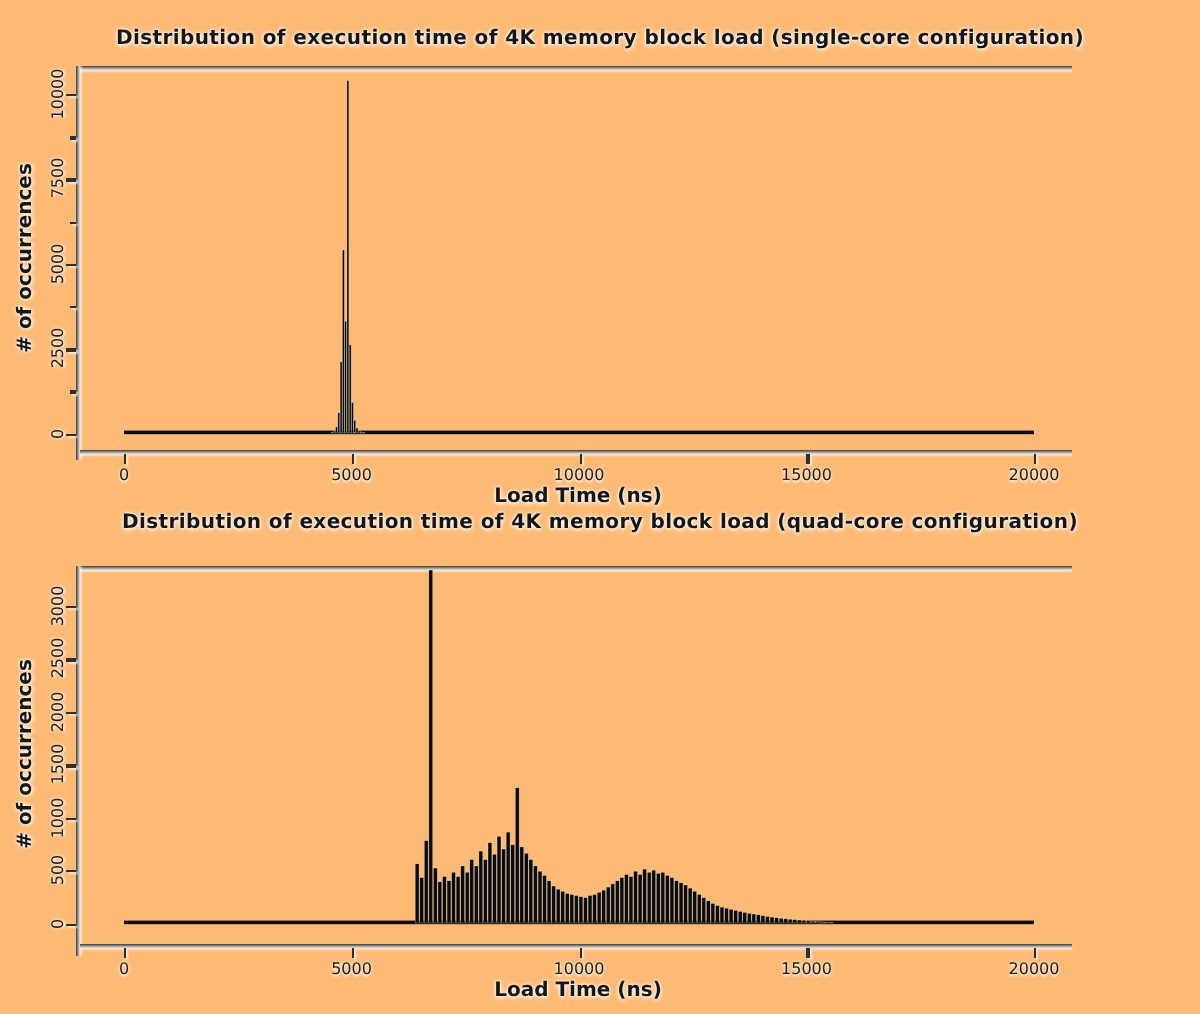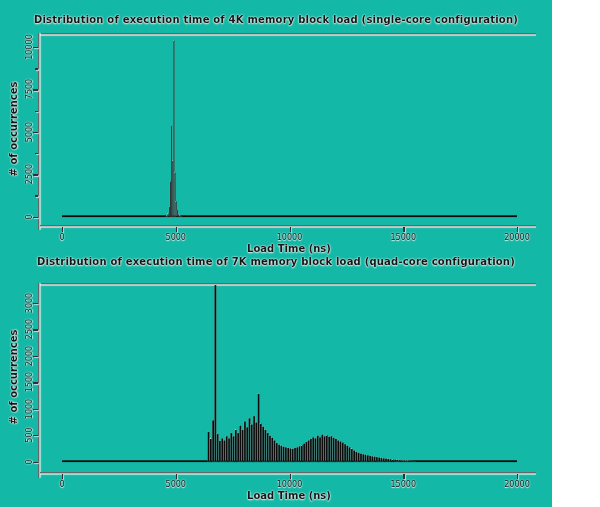--- a/index.html
+++ b/index.html
@@ -1,19 +1,19 @@
 <!DOCTYPE html>
 <html><head>
 <meta charset="utf-8">
 <style>
   html,body{margin:0;padding:0;}
   #canvas{
     position:relative;
-    width:552px;height:507px;
-    background:#14b8a6;
+    width:600px;height:507px;
+    background:#fdba74;
     overflow:hidden;
     font-family:"DejaVu Sans", sans-serif;
   }
   .halo{ text-shadow:0 0 2px rgba(255,255,255,.95), 0 0 1px rgba(255,255,255,.9), 0 1px 2px rgba(255,255,255,.75); }
   .title{
     position:absolute;left:0;right:0;text-align:center;
     font-size:10px;font-weight:bold;color:#161616;letter-spacing:.2px;
   }
   .axis-title{
     position:absolute;font-size:10px;font-weight:bold;color:#161616;white-space:nowrap;
@@ -46,21 +46,21 @@
   <div class="axis-title ylab halo" style="left:13px;top:129px;"># of occurrences</div>
 
   <div class="axisline-h" style="left:40px;top:33px;width:496px;"></div>
   <div class="axisline-v" style="left:38px;top:33px;height:197px;"></div>
   <div class="axisline-h" style="left:40px;top:225px;width:496px;"></div>
 
   <div id="plot1-area"></div>
 
   <div class="axis-title xlab halo" style="left:289px;top:243px;">Load Time (ns)</div>
 
-  <div class="title halo" style="top:256px;">Distribution of execution time of 7K memory block load (quad-core configuration)</div>
+  <div class="title halo" style="top:256px;">Distribution of execution time of 4K memory block load (quad-core configuration)</div>
 
   <div class="axis-title ylab halo" style="left:13px;top:377px;"># of occurrences</div>
 
   <div class="axisline-h" style="left:40px;top:283px;width:496px;"></div>
   <div class="axisline-v" style="left:38px;top:283px;height:195px;"></div>
   <div class="axisline-h" style="left:40px;top:472px;width:496px;"></div>
 
   <div id="plot2-area"></div>
 
   <div class="axis-title xlab halo" style="left:289px;top:490px;">Load Time (ns)</div>

